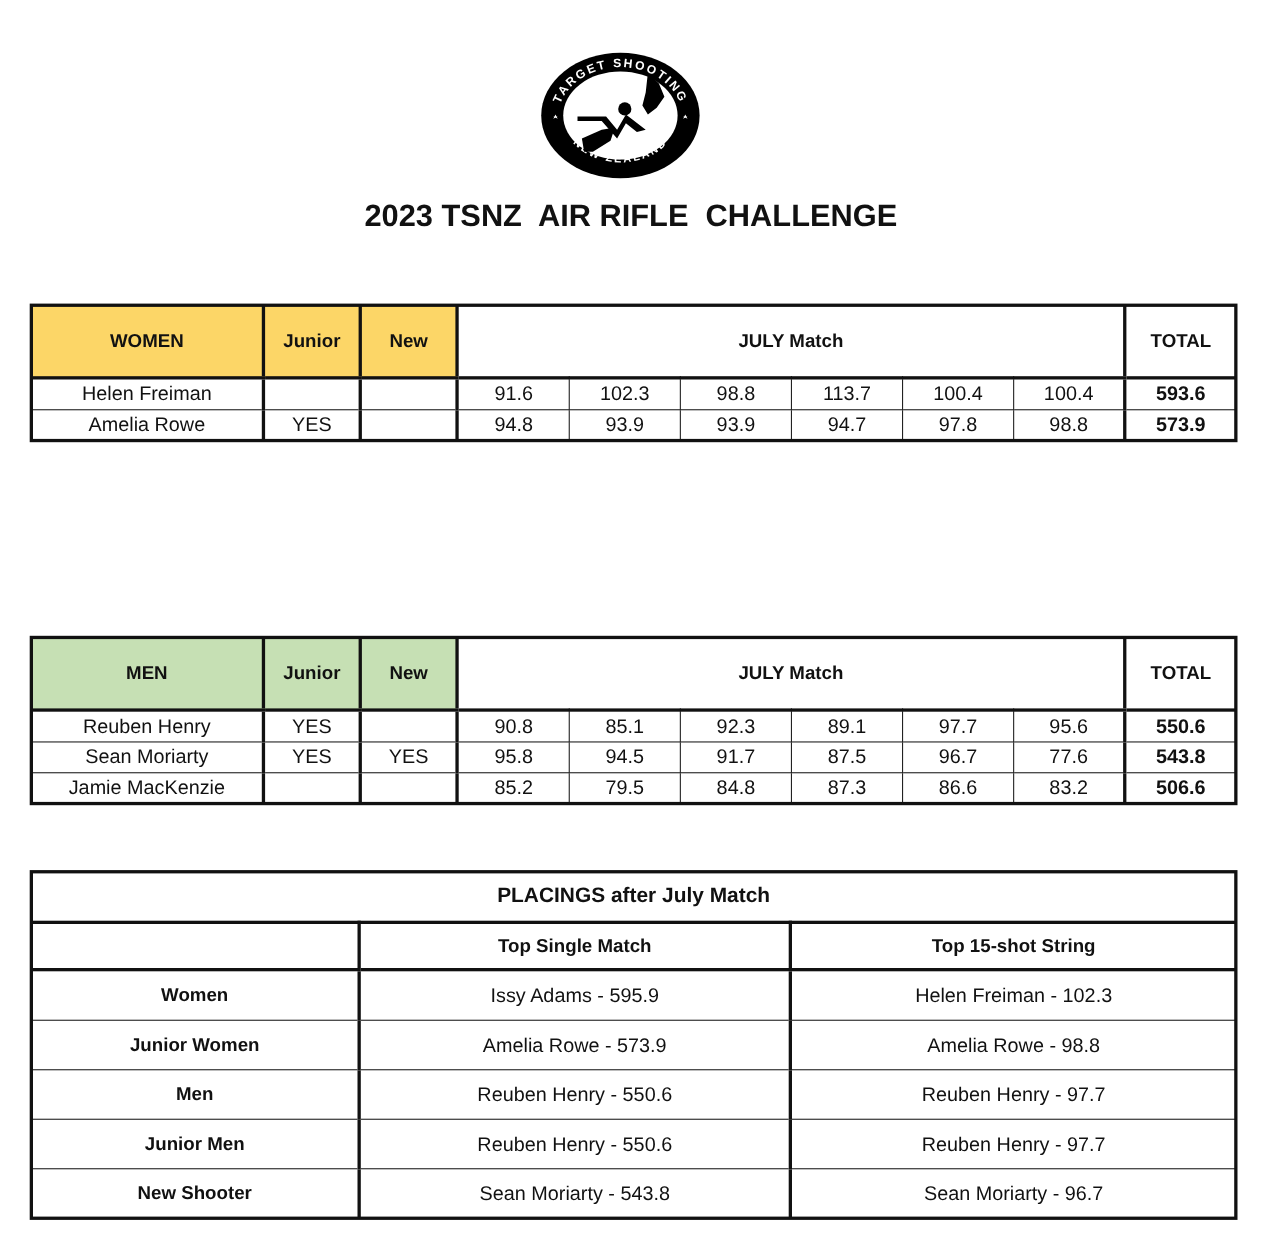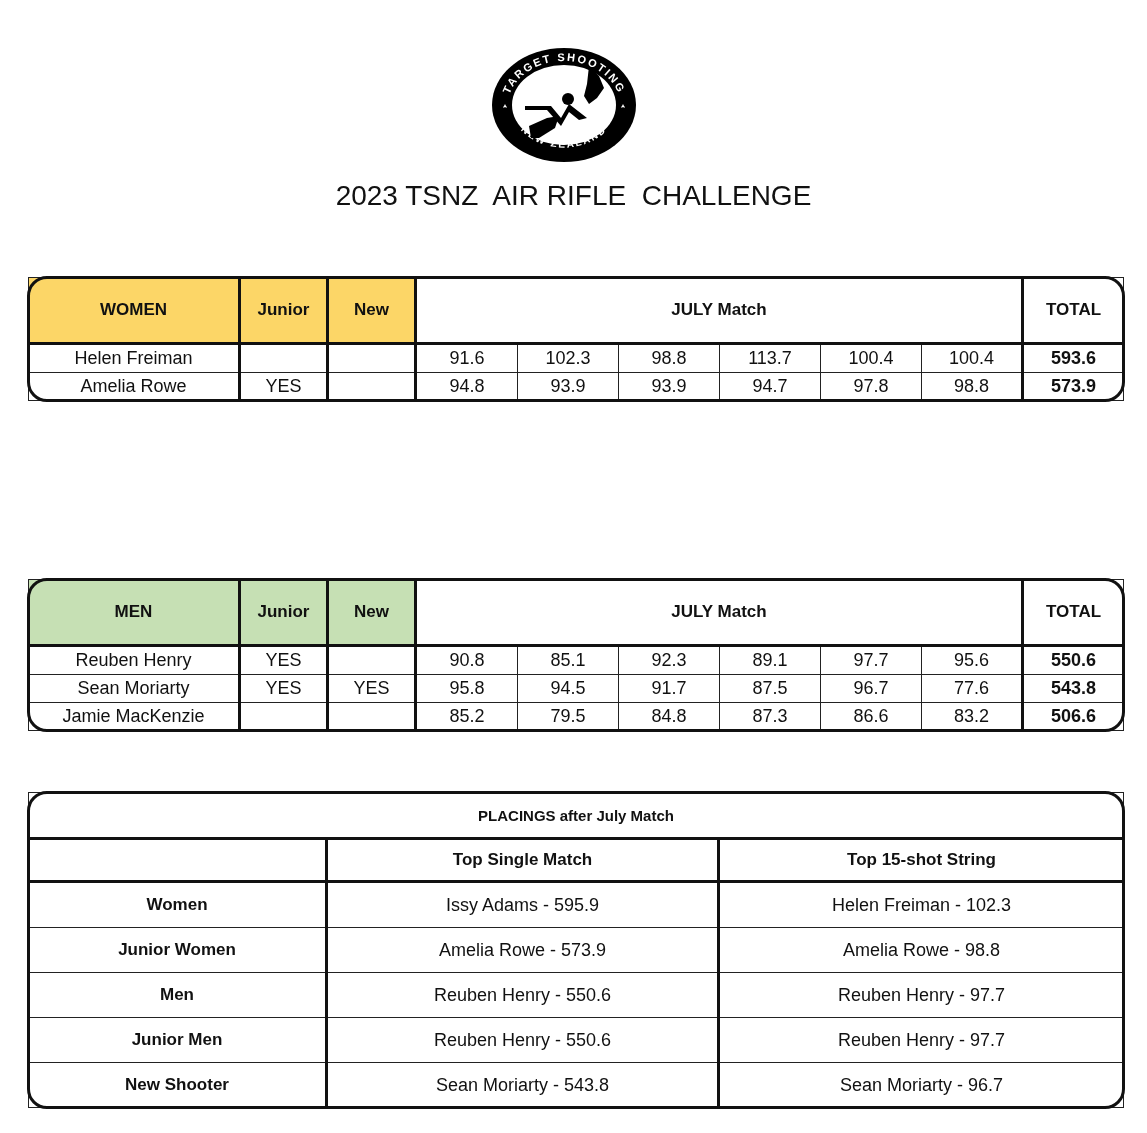--- a/index.html
+++ b/index.html
@@ -1,32 +1,32 @@
 <!DOCTYPE html>
 <html><head>
 <meta charset="utf-8">
 <style>
   html, body { margin:0; padding:0; background:#ffffff; }
   body { width:1147px; height:1133px; position:relative; font-family:"Liberation Sans", sans-serif; color:#111; overflow:hidden; }
   .logo { position:absolute; left:489px; top:46px; width:150px; height:118px; }
-  .title { position:absolute; left:0; width:1147px; top:180px; text-align:center; font-weight:normal; font-size:28px; letter-spacing:0px; white-space:pre; }
-  table { border-collapse:collapse; position:absolute; table-layout:fixed;border-radius:19px; }
+  .title { position:absolute; left:0; width:1147px; top:180px; text-align:center; font-weight:bold; font-size:28px; letter-spacing:0px; white-space:pre; }
+  table { border-collapse:collapse; position:absolute; table-layout:fixed; }
   td, th { border:1px solid #222; text-align:center; padding:0; font-size:18px; }
   .score { left:28px; width:1095px; }
   .score th { font-weight:bold; font-size:17px; height:64px; }
   .score td { height:27px; }
   .score .thick-l { border-left:3px solid #111; }
   .score .hdr-row th { border-bottom:3px solid #111; }
   .score .total { font-weight:bold; }
   .women-hdr { background:#fcd667; }
   .men-hdr { background:#c6e0b4; }
   .outer { outline:3px solid #111; outline-offset:-2px; }
   .plc { left:28px; top:792px; width:1095px; }
   .plc td { height:44px; }
-  .plc .ptitle { font-weight:bold; font-size:15px; height:44px; border-bottom:3px solid #111; }
+  .plc .ptitle { font-weight:bold; font-size:19px; height:44px; border-bottom:3px solid #111; }
   .plc .colhdr td { font-weight:bold; font-size:17px; height:40px; border-bottom:3px solid #111; }
   .plc .cat { font-weight:bold; font-size:17px; }
   .plc .vsep { border-left:3px solid #111;margin-top:20px; }
 </style>
 </head>
 <body>
 
 <div class="logo">
   <svg width="150" height="118" viewBox="0 0 150 118">
     <ellipse cx="75" cy="59" rx="72" ry="57" fill="#000"></ellipse>

